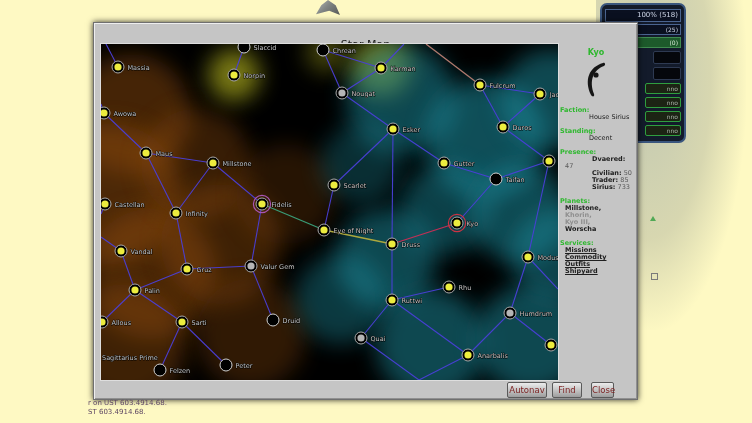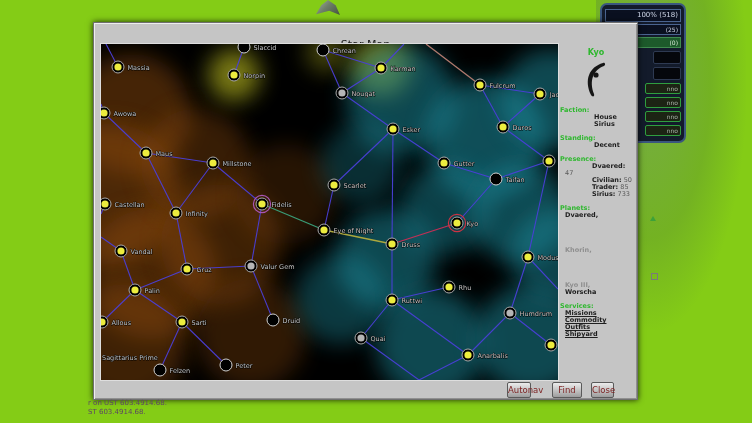--- a/index.html
+++ b/index.html
@@ -1,16 +1,16 @@
 <!DOCTYPE html>
 <html><head>
 <meta charset="utf-8">
 <style>
   html,body{margin:0;padding:0;background:#000;}
-  .screen{position:relative;width:752px;height:423px;background:#84cc16;overflow:hidden;
+  .screen{position:relative;width:752px;height:423px;background:#fef9c3;overflow:hidden;
           font-family:"DejaVu Sans",sans-serif;}
 
   
   .planet-glow{position:absolute;left:596px;top:-30px;width:150px;height:360px;
     background:radial-gradient(ellipse at 35% 30%, rgba(95,120,150,.38), rgba(40,60,90,.18) 45%, rgba(0,0,0,0) 72%);}
 
   
   .hud-panel{position:absolute;left:600px;top:3px;width:86px;height:140px;box-sizing:border-box;
     background:#131b2b;border:2px solid #3a567e;border-radius:7px;padding:4px 3px 3px 3px;}
   .hud-bar{height:11px;background:#0a1020;border:1px solid #4a6490;color:#cdd5e6;
@@ -38,33 +38,33 @@
   .map-wrap{position:absolute;left:6px;top:20px;width:457px;height:336px;background:#000;
     border:1px solid #dedede;overflow:hidden;}
   .map-wrap svg{display:block;font-family:"DejaVu Sans",sans-serif;}
 
   
   .info-panel{position:absolute;left:466px;top:20px;width:72px;height:336px;
     font-size:6.5px;color:#1c1c1c;}
   .info-title{text-align:center;color:#2eb82e;font-weight:bold;font-size:8px;margin-top:5px;}
   .info-logo{display:block;margin:3px auto 0;}
   .sec-label{color:#2eb82e;font-weight:bold;margin-top:7px;line-height:7px;}
-  .sec-val{margin-left:5px;line-height:7px;font-weight:bold;padding-left:29px;}
+  .sec-val{line-height:7px;font-weight:normal;padding-left:29px;}
   .pres-row{margin-left:5px;line-height:7px;}
   .pres-name{font-weight:bold;color:#202020;margin-left:27px;}
   .pres-val{color:#5a5a5a;}
   .planet-row{margin-left:5px;line-height:7px;font-weight:bold;color:#202020;}
-  .planet-row.muted{color:#8f8f8f;margin-top:28px;}
+  .planet-row.muted{color:#8f8f8f;}
   .svc-row{margin-left:5px;line-height:7px;font-weight:bold;color:#202020;text-decoration:underline;}
 
   
   .dlg-btn{position:absolute;top:359px;height:16px;font-family:inherit;font-size:8.5px;
     color:#7c1f1f;background:linear-gradient(#ececec,#9d9d9d);border:1px solid #5a5a5a;
     border-radius:2px;padding:0;line-height:14px;text-align:center;}
-  #btn-autonav{left:413px;width:24px;}
+  #btn-autonav{left:413px;width:40px;}
   #btn-find{left:458px;width:30px;}
   #btn-close{left:497px;width:23px;}
 
   
   .log{position:absolute;left:88px;top:399px;font-size:7px;line-height:8.5px;color:#5d4663;}
 </style>
 </head>
 <body>
 
 <div class="screen">
@@ -377,21 +377,21 @@
       <div class="sec-val">Decent</div>
       <div class="sec-label">Presence:</div>
       <div id="presence-list">
           <div class="pres-row"><span class="pres-name">Dvaered:</span> <span class="pres-val">47</span></div>
           <div class="pres-row"><span class="pres-name">Civilian:</span> <span class="pres-val">50</span></div>
           <div class="pres-row"><span class="pres-name">Trader:</span> <span class="pres-val">85</span></div>
           <div class="pres-row"><span class="pres-name">Sirius:</span> <span class="pres-val">733</span></div>
         </div>
       <div class="sec-label">Planets:</div>
       <div id="planet-list">
-          <div class="planet-row">Dvaered,</div>
+          <div class="planet-row">Millstone,</div>
           <div class="planet-row muted">Khorin,</div>
           <div class="planet-row muted">Kyo III,</div>
           <div class="planet-row">Worscha</div>
         </div>
       <div class="sec-label">Services:</div>
       <div id="service-list">
           <div class="svc-row">Missions</div>
           <div class="svc-row">Commodity</div>
           <div class="svc-row">Outfits</div>
           <div class="svc-row">Shipyard</div>

